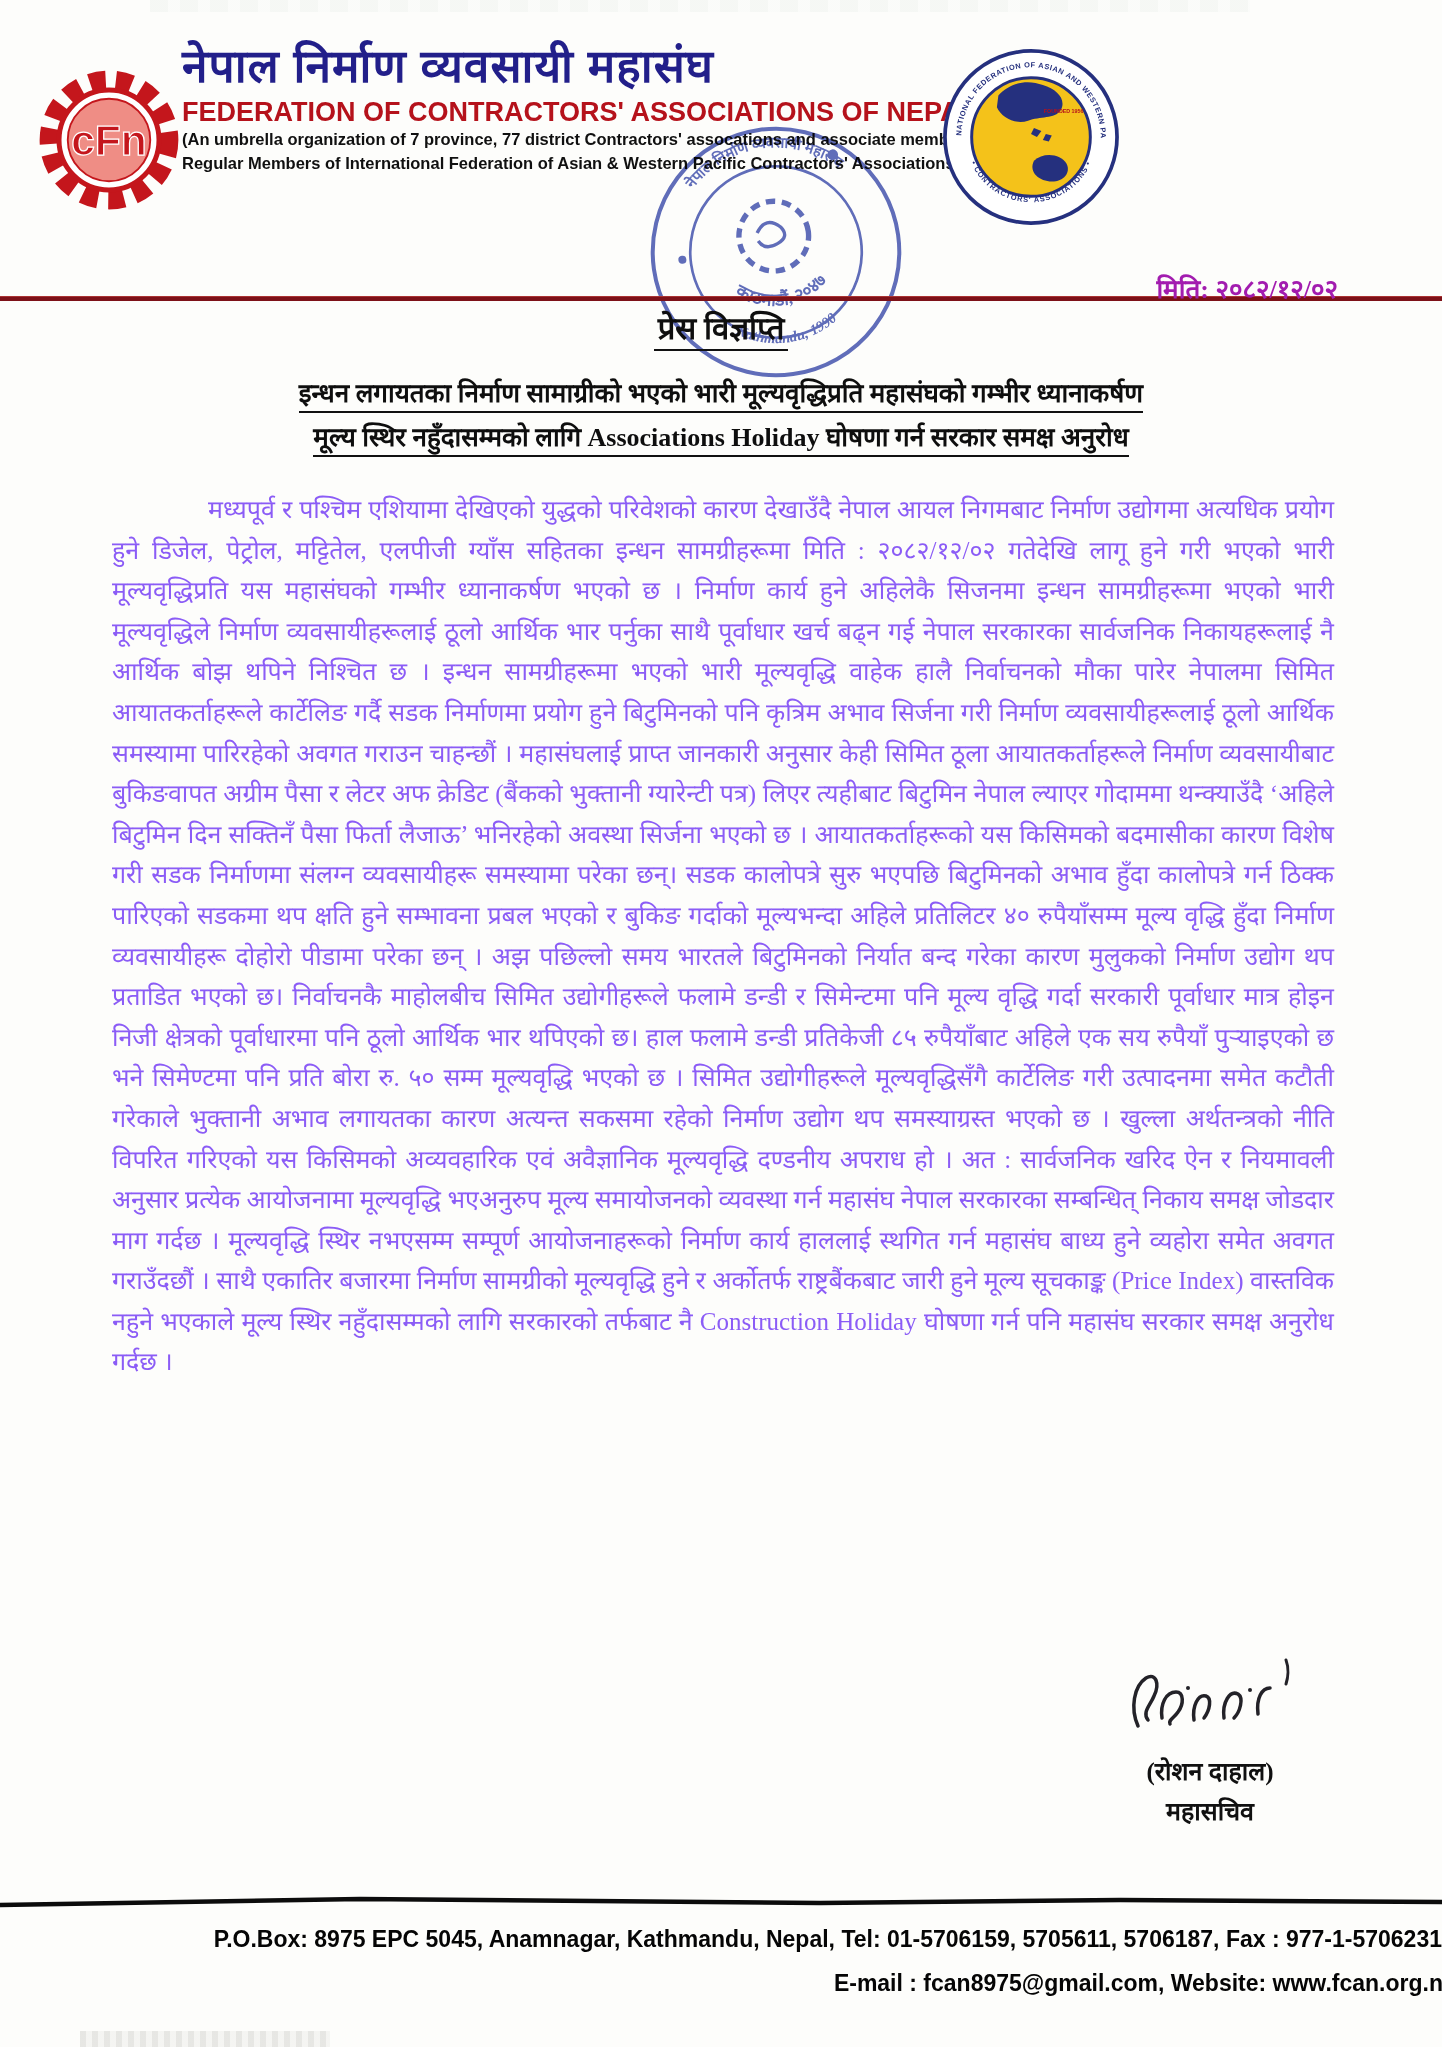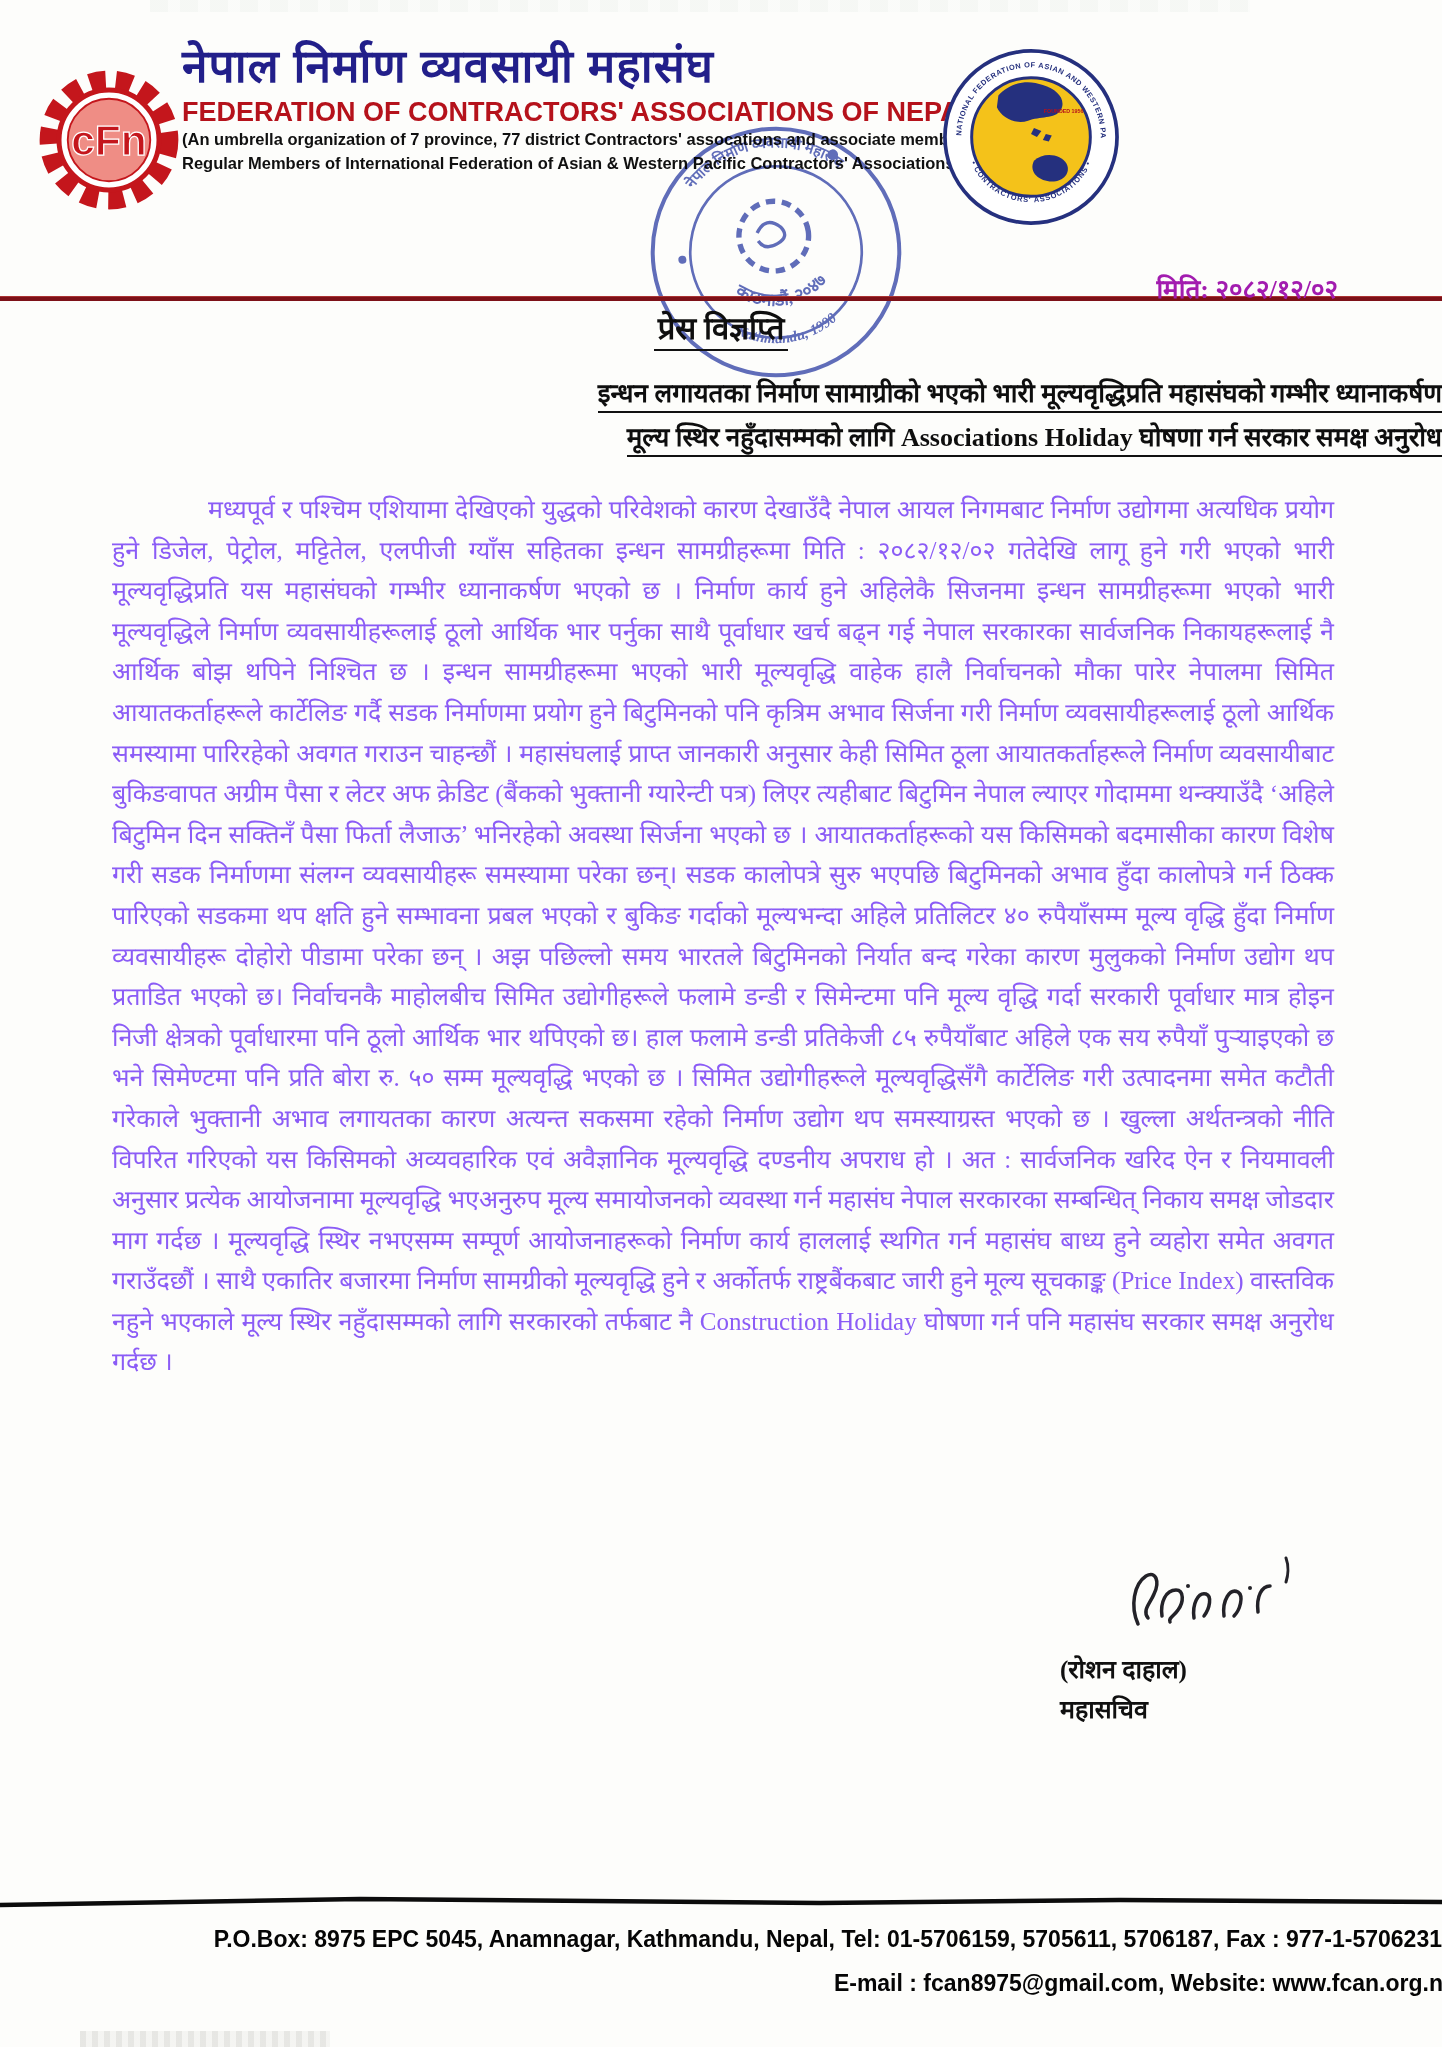--- a/index.html
+++ b/index.html
@@ -28,30 +28,30 @@
     opacity:.8;mix-blend-mode:multiply;transform:rotate(-8deg);}
   .header-rule{position:absolute;left:0;top:256px;width:1442px;height:4px;
     background:#7d1118;border-top:1px solid #a33;}
 
   
   .date-line{position:absolute;right:104px;top:270px;
     font-weight:bold;font-size:26px;color:#a21caf;}
   .doc-title{position:absolute;left:0;top:306px;width:1442px;text-align:center;
     font-weight:bold;font-size:31px;color:#0e0e0e;}
   .doc-title span{border-bottom:2.5px solid #111;padding:0 4px 3px;}
-  .subtitle{position:absolute;left:0;width:1442px;text-align:right;
+  .subtitle{position:absolute;left:0;width:1442px;text-align:center;
     font-weight:bold;font-size:26px;color:#0e0e0e;}
   .subtitle-1{top:374px;}
   .subtitle-2{top:418px;}
   .subtitle span{border-bottom:2px solid #111;padding-bottom:3px;}
   .body-text{position:absolute;left:112px;top:490px;width:1222px;
     font-size:25px;line-height:40.6px;text-align:justify;text-indent:96px;color:#8b5cf6;}
 
   
-  .sig-block{position:absolute;left:1060px;top:1546px;width:300px;}
+  .sig-block{position:absolute;left:1060px;top:1648px;width:300px;text-align:center;}
   .sig-scribble{display:block;margin:0 auto;width:220px;height:105px;}
   .sig-name{font-weight:bold;font-size:25px;color:#101010;}
   .sig-designation{font-weight:bold;font-size:25px;color:#101010;margin-top:6px;}
 
   
   .footer-rule{position:absolute;left:0;top:1896px;width:1442px;height:12px;}
   .footer-line{position:absolute;left:0;width:1442px;text-align:right;
     font-family:"Liberation Sans",sans-serif;font-weight:bold;font-size:23px;color:#050505;}
   .footer-contact{top:1926px;}
   .footer-email{top:1970px;margin-left:15px;}

